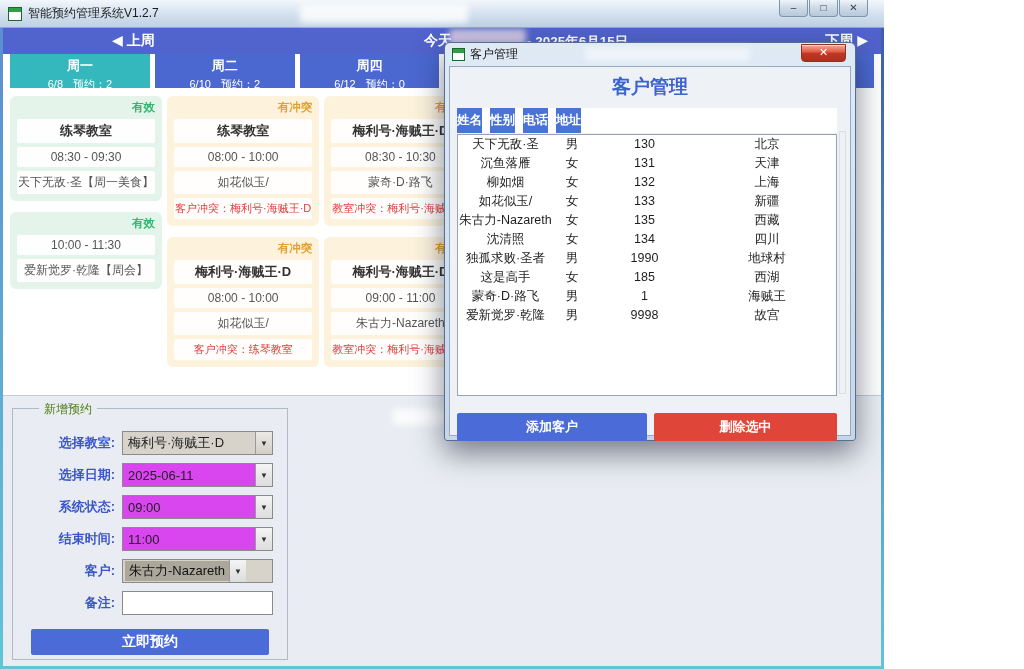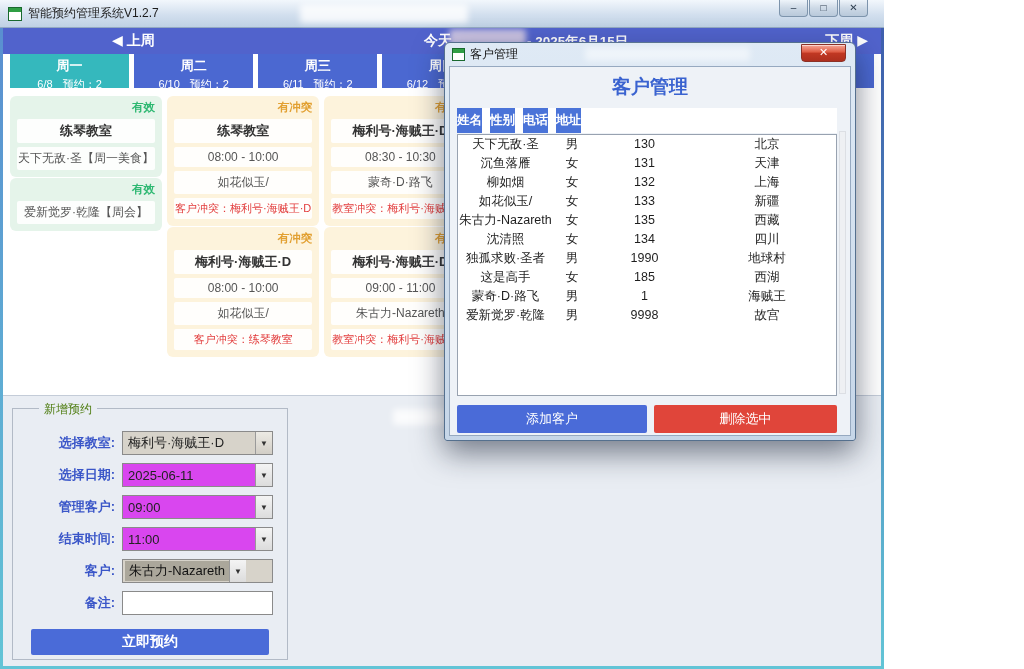--- a/index.html
+++ b/index.html
@@ -37,21 +37,21 @@
 
 .dayrow{position:absolute;top:54px;left:10px;right:10px;height:34px;display:flex;gap:5px;z-index:6}
 .day{flex:1;background:var(--day,#4b68d1);color:#fff;text-align:center;padding-top:3px;cursor:pointer}
 .day.active{background:var(--active-day,#35b8bd)}
 .day .d1{display:block;font-size:13px;font-weight:bold}
 .day .d2{display:block;font-size:11px;margin-top:2px}
 .day .dt{margin-right:10px}
 
 
 .cardsrow{position:absolute;top:88px;left:10px;right:10px;height:306px;display:flex;gap:5px;background:#fff;z-index:6}
-.col{flex:1;padding-top:8px;display:flex;flex-direction:column;gap:1px}
+.col{flex:1;padding-top:8px;display:flex;flex-direction:column;gap:11px}
 .card{border-radius:6px;padding:4px 7px 7px;cursor:pointer}
 .card.valid{background:var(--card-valid-bg,#e5f4ea)}
 .card.conflict{background:var(--card-conflict-bg,#fdf3dc)}
 .badge{text-align:right;font-size:11.5px;font-weight:bold;height:15px}
 .card.valid .badge{color:var(--valid-green,#2eb872)}
 .card.conflict .badge{color:var(--warn-orange,#e2a032)}
 .band{background:rgba(255,255,255,.9);text-align:center;font-size:12px;color:#555;
   padding:3px 1px;margin-top:4px;border-radius:2px;white-space:nowrap;overflow:hidden}
 .band.title{font-size:13px;font-weight:bold;color:#333}
 .band.conf{color:var(--conflict-red,#e23b3b);font-size:11px}
@@ -109,21 +109,21 @@
 .mbody{position:absolute;left:4px;right:4px;top:23px;bottom:4px;background:#eef2f7;border:1px solid #96a9c0}
 .mheader{margin-top:7px;text-align:center;font-size:19px;font-weight:bold;color:#3a63d0}
 .mtable{position:absolute;left:7px;right:13px;top:41px}
 .thead{display:flex;gap:8px;background:#fff}
 .th{background:#4a73d8;color:#fff;font-size:12.5px;font-weight:bold;text-align:center;padding:4px 0}
 .c0{width:95px;flex:none}.c1{width:38px;flex:none}.c2{width:107px;flex:none}.c3{flex:1}
 .tbody{height:262px;background:#fff;border:1px solid #98a2b0;margin-top:1px;overflow:hidden}
 .tr{display:flex;padding:2px 0;cursor:pointer}
 .td{font-size:12.5px;line-height:15px;color:#1e1e1e;text-align:center;white-space:nowrap;overflow:hidden}
 .mscroll{position:absolute;right:4px;top:64px;width:7px;height:263px;background:#eef0f3;border:1px solid #dcdfe4}
-.mbtn{position:absolute;top:338px;height:28px;border:none;color:#fff;font-size:13px;font-weight:normal;
+.mbtn{position:absolute;top:346px;height:28px;border:none;color:#fff;font-size:13px;font-weight:bold;
   border-radius:2px;cursor:pointer}
 #madd{left:7px;width:190px;background:var(--accent,#4a6bd8)}
 #mdel{left:204px;right:13px;background:var(--red,#e0453a)}
 
 
 .redact{position:absolute;background:rgba(255,255,255,.8);filter:blur(3px);border-radius:3px}
 #r-title{left:300px;top:4px;width:168px;height:19px;z-index:12}
 #r-topright{left:893px;top:0;width:118px;height:13px;z-index:12}
 #r-navdate{left:449px;top:29px;width:77px;height:17px;background:rgba(255,236,236,.7);z-index:7}
 #r-status{left:393px;top:409px;width:57px;height:16px;z-index:7}
@@ -163,26 +163,20 @@
           <span class="dt">6/8</span><span>预约：2</span>
         </span>
       </div>
       <div class="day">
         <span class="d1">周二</span>
         <span class="d2">
           <span class="dt">6/10</span><span>预约：2</span>
         </span>
       </div>
       <div class="day">
-        <span class="d1">周三</span>
-        <span class="d2">
-          <span class="dt">6/11</span><span>预约：2</span>
-        </span>
-      </div>
-      <div class="day">
         <span class="d1">周四</span>
         <span class="d2">
           <span class="dt">6/12</span><span>预约：0</span>
         </span>
       </div>
       <div class="day">
         <span class="d1">周五</span>
         <span class="d2">
           <span class="dt">6/13</span><span>预约：0</span>
         </span>
@@ -200,25 +194,27 @@
         </span>
       </div>
     </div>
 
   <div class="cardsrow">
     <div class="col">
 
     <div class="card valid">
           <div class="badge">有效</div>
           <div class="band title">练琴教室</div>
+          <div class="band">08:30 - 09:30</div>
           <div class="band">天下无敌·圣【周一美食】</div>
 
         </div>
         <div class="card valid">
           <div class="badge">有效</div>
+          <div class="band">10:00 - 11:30</div>
           <div class="band">爱新觉罗·乾隆【周会】</div>
 
         </div>
       </div>
     <div class="col">
 
     <div class="card conflict">
           <div class="badge">有冲突</div>
           <div class="band title">练琴教室</div>
           <div class="band">08:00 - 10:00</div>
@@ -269,21 +265,21 @@
             </div>
           </div>
           <div class="frow">
             <span class="flabel">选择日期:</span>
             <div class="combo white">
               <span class="val">2025-06-11</span>
               <span class="arrow">▼</span>
             </div>
           </div>
           <div class="frow">
-            <span class="flabel">管理客户:</span>
+            <span class="flabel">系统状态:</span>
             <div class="combo white">
               <span class="val">09:00</span>
               <span class="arrow">▼</span>
             </div>
           </div>
           <div class="frow">
             <span class="flabel">结束时间:</span>
             <div class="combo white">
               <span class="val">11:00</span>
               <span class="arrow">▼</span>

